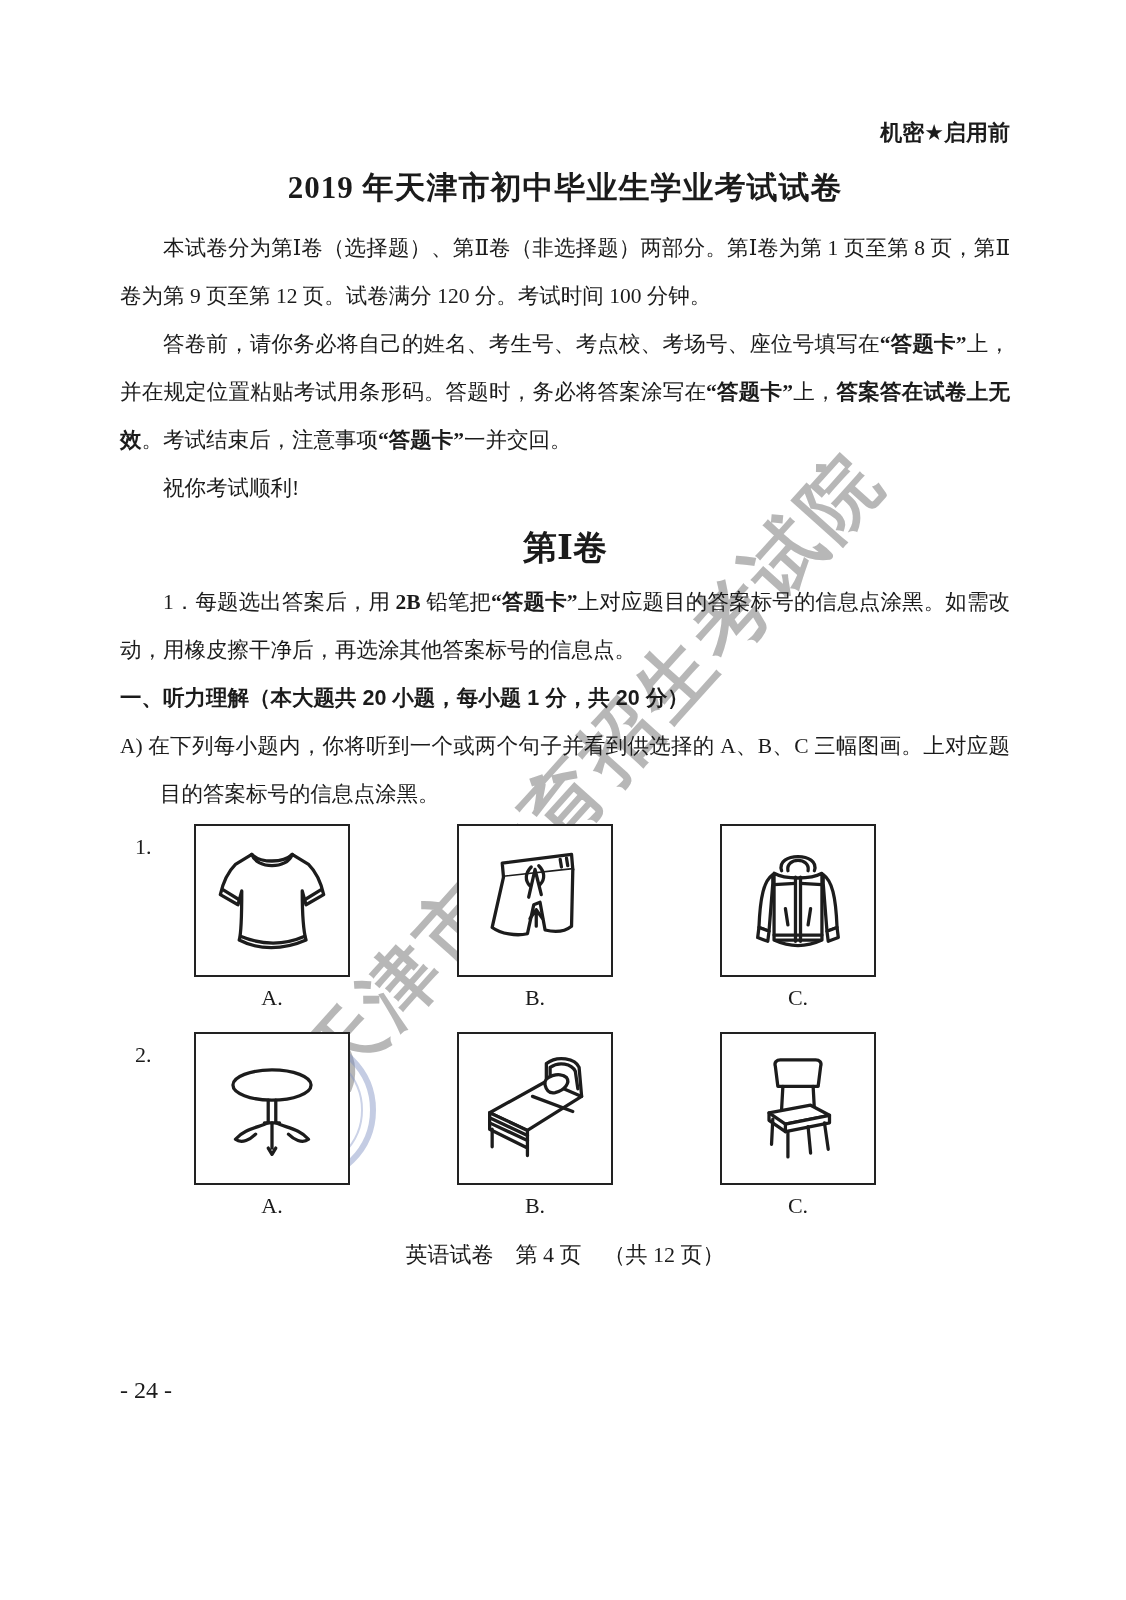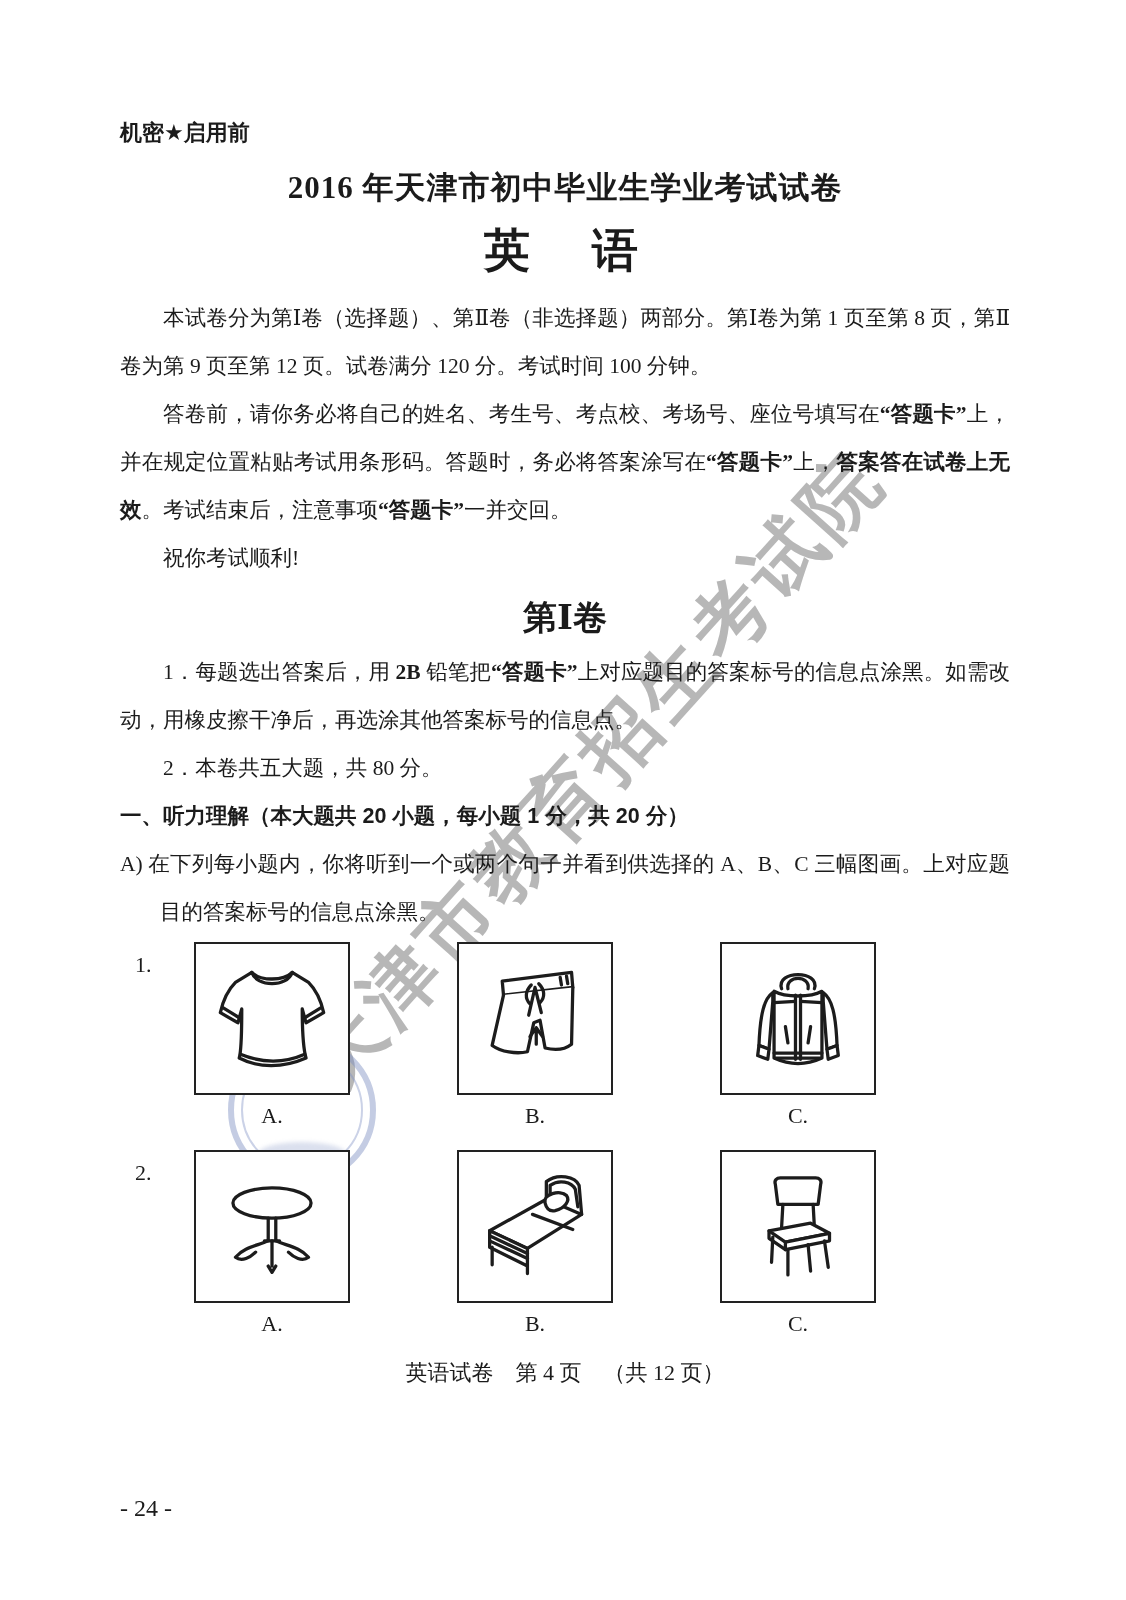--- a/index.html
+++ b/index.html
@@ -18,21 +18,21 @@
     font-family:"Liberation Serif","DejaVu Serif",serif;
   }
   .seal{position:absolute;left:228px;top:1036px;width:148px;height:148px;
     border:6px solid rgba(125,143,194,.45);border-radius:50%;box-sizing:border-box;}
   .seal-inner{position:absolute;inset:7px;border:2px solid rgba(125,143,194,.4);border-radius:50%;}
   .seal-band{position:absolute;left:24px;right:24px;bottom:12px;height:24px;
     background:rgba(125,143,194,.28);border-radius:50%;filter:blur(2px);}
   
   .content{position:relative;z-index:1;padding:118px 116px 0 120px;}
   .sans{font-family:"Liberation Sans","DejaVu Sans",sans-serif;}
-  .secret{font-size:22px;font-weight:700;line-height:30px;}
+  .secret{font-size:22px;font-weight:700;line-height:30px;text-align:right;}
   .title{margin:20px 0 0;text-align:center;font-size:31px;font-weight:700;line-height:40px;letter-spacing:1px;}
   .subject{margin:14px 0 0;text-align:center;font-size:46px;font-weight:700;line-height:56px;letter-spacing:8px;}
   .bodytext{margin-top:16px;}
   .bodytext p{margin:0;font-size:21.5px;line-height:48px;text-align:justify;}
   .indent{text-indent:2em;}
   .hang{padding-left:40px;text-indent:-40px;}
   .part-title{margin:10px 0 4px;text-align:center;font-size:34px;font-weight:700;line-height:52px;}
   .bold-line{font-weight:700;}
   b{font-weight:700;}
   
@@ -62,33 +62,31 @@
     <div class="seal">
       <div class="seal-inner"></div>
       <div class="seal-band"></div>
     </div>
   </div>
 
   <div class="content">
 
     <div class="secret sans">机密★启用前</div>
 
-    <h1 class="title">2016 年天津市初中毕业生学业考试试卷</h1>
+    <h1 class="title">2019 年天津市初中毕业生学业考试试卷</h1>
 
-    <h2 class="subject sans">英　语</h2>
 
     <div class="bodytext">
       <p class="indent"><span>本试卷分为第Ⅰ卷（选择题）、第Ⅱ卷（非选择题）两部分。第Ⅰ卷为第 1 页至第 8 页，第Ⅱ卷为第 9 页至第 12 页。试卷满分 120 分。考试时间 100 分钟。</span></p>
       <p class="indent"><span>答卷前，请你务必将自己的姓名、考生号、考点校、考场号、座位号填写在</span><b>“答题卡”</b><span>上，并在规定位置粘贴考试用条形码。答题时，务必将答案涂写在</span><b>“答题卡”</b><span>上，</span><b>答案答在试卷上无效</b><span>。考试结束后，注意事项</span><b>“答题卡”</b><span>一并交回。</span></p>
       <p class="indent">祝你考试顺利!</p>
 
       <h3 class="part-title">第Ⅰ卷</h3>
 
       <p class="indent"><span>1．每题选出答案后，用 </span><b>2B</b><span> 铅笔把</span><b>“答题卡”</b><span>上对应题目的答案标号的信息点涂黑。如需改动，用橡皮擦干净后，再选涂其他答案标号的信息点。</span></p>
-      <p class="indent">2．本卷共五大题，共 80 分。</p>
 
       <p class="bold-line sans">一、听力理解（本大题共 20 小题，每小题 1 分，共 20 分）</p>
       <p class="hang">A) 在下列每小题内，你将听到一个或两个句子并看到供选择的 A、B、C 三幅图画。上对应题目的答案标号的信息点涂黑。</p>
     </div>
 
     <div class="item-row">
       <div class="item-num">1.</div>
       <div class="opt-box">
         <svg viewBox="0 0 100 100">
           <path class="fillw" d="M34 13 C41 20 59 20 66 13 L79 21 C85 27 89 36 91 45 L77 53 L74 42 C74 58 75 74 77 81 C59 89 39 89 24 81 C26 74 26 58 26 42 L23 53 L9 45 C11 36 15 27 21 21 Z"></path>

